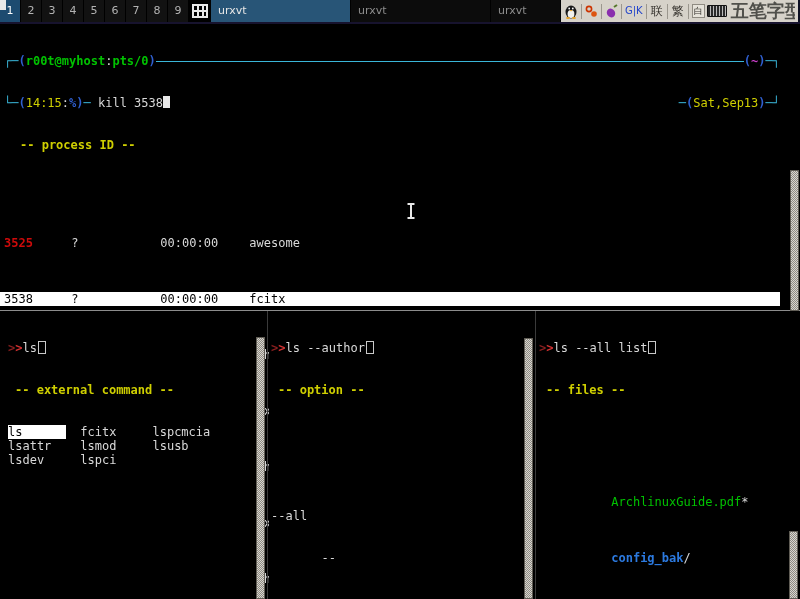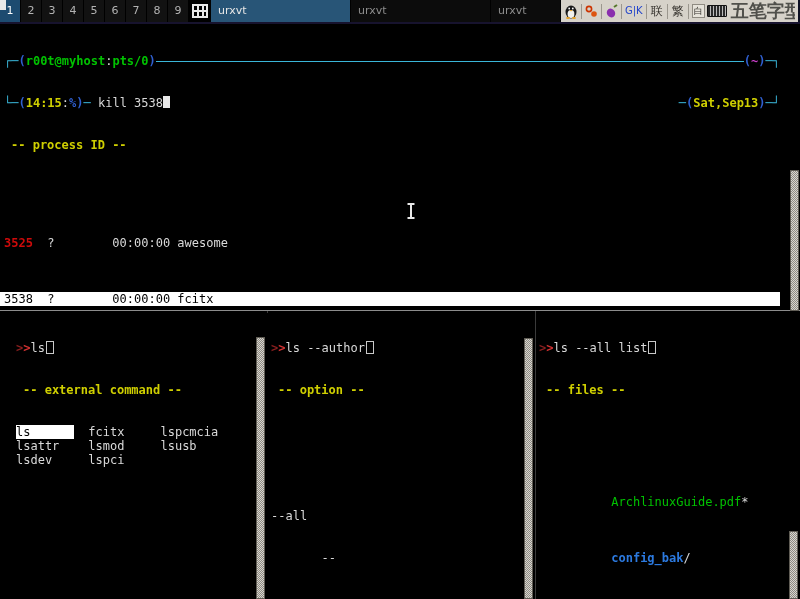--- a/index.html
+++ b/index.html
@@ -26,40 +26,40 @@
   .tray-end{width:24px;height:22px;background:#0c0f22;display:flex;align-items:center;justify-content:center;flex-shrink:0;}
   .tray-end .winico{width:13px;height:11px;border:2px solid #8a8274;border-radius:2px;}
   .bar-fill{flex:1;background:#000;}
   .artifact{position:absolute;left:0;top:0;width:6px;height:10px;background:#e9e9e9;z-index:6;}
   
   .main-term{position:absolute;left:4px;top:24px;width:776px;height:287px;padding-top:2px;}
   .tline{display:flex;height:14px;align-items:stretch;}
   .c-line{color:#3ab6d9;}          
   .c-paren{color:#2f5fd0;font-weight:bold;}
   .c-user{color:#00c200;font-weight:bold;}
-  .c-yellow{color:#cfcf00;font-weight:bold;}
+  .c-yellow{color:#cfcf00;font-weight:normal;}
   .c-mag{color:#c93ec9;font-weight:bold;}
   .c-white{color:#d9d9d9;}
   .c-blue{color:#2f5fd0;font-weight:bold;}
   .fill{flex:1;background:linear-gradient(#3ab6d9,#3ab6d9) 0 7px/100% 1px no-repeat;}
   .spacer{flex:1;}
   .cursor-solid{display:inline-block;width:7px;height:12px;background:#e9e9e9;vertical-align:-2px;}
-  .ps-header{height:14px;padding-left:7px;color:#cfcf00;font-weight:bold;}
-  .ps-row{display:flex;height:14px;}
+  .ps-header{height:14px;padding-left:7px;color:#cfcf00;font-weight:bold;margin-left:9px;}
+  .ps-row{display:flex;height:14px;gap:24px;}
   .ps-row .pid{width:5ch;color:#cd0a0a;font-weight:bold;}
   .ps-row .tty{width:9ch;margin-left:1ch;}
   .ps-row .time{width:9ch;}
   .ps-row.selected{background:#ffffff;color:#000;width:780px;margin-left:-4px;padding-left:4px;box-sizing:border-box;}
   .ps-row.selected .pid{color:#000;font-weight:normal;}
   
   .hsep{position:absolute;left:0;top:310px;width:800px;height:1px;background:#8c8c8c;}
   .vsep{position:absolute;top:311px;bottom:0;width:1px;background:#3a3a3a;}
   
   .pane{position:absolute;top:313px;bottom:0;background:#000;overflow:hidden;}
-  #pane1{left:0;width:256px;padding-left:16px;}
+  #pane1{left:0;width:256px;padding-left:8px;}
   #pane2{left:269px;width:255px;padding-left:2px;}
   #pane3{left:537px;width:252px;padding-left:2px;}
   .pprompt{height:14px;}
   .chev1{color:#8b1f1f;font-weight:bold;}
   .chev2{color:#d23131;font-weight:bold;}
   .hcursor{display:inline-block;width:6px;height:11px;border:1px solid #c9c9c9;vertical-align:-2px;margin-left:1px;}
   .sect{height:14px;padding-left:7px;color:#cfcf00;font-weight:bold;}
   .comp-grid{display:grid;grid-template-columns:repeat(3,10ch);}
   .comp{height:14px;}
   .comp.selected{background:#fff;color:#000;width:8ch;}

